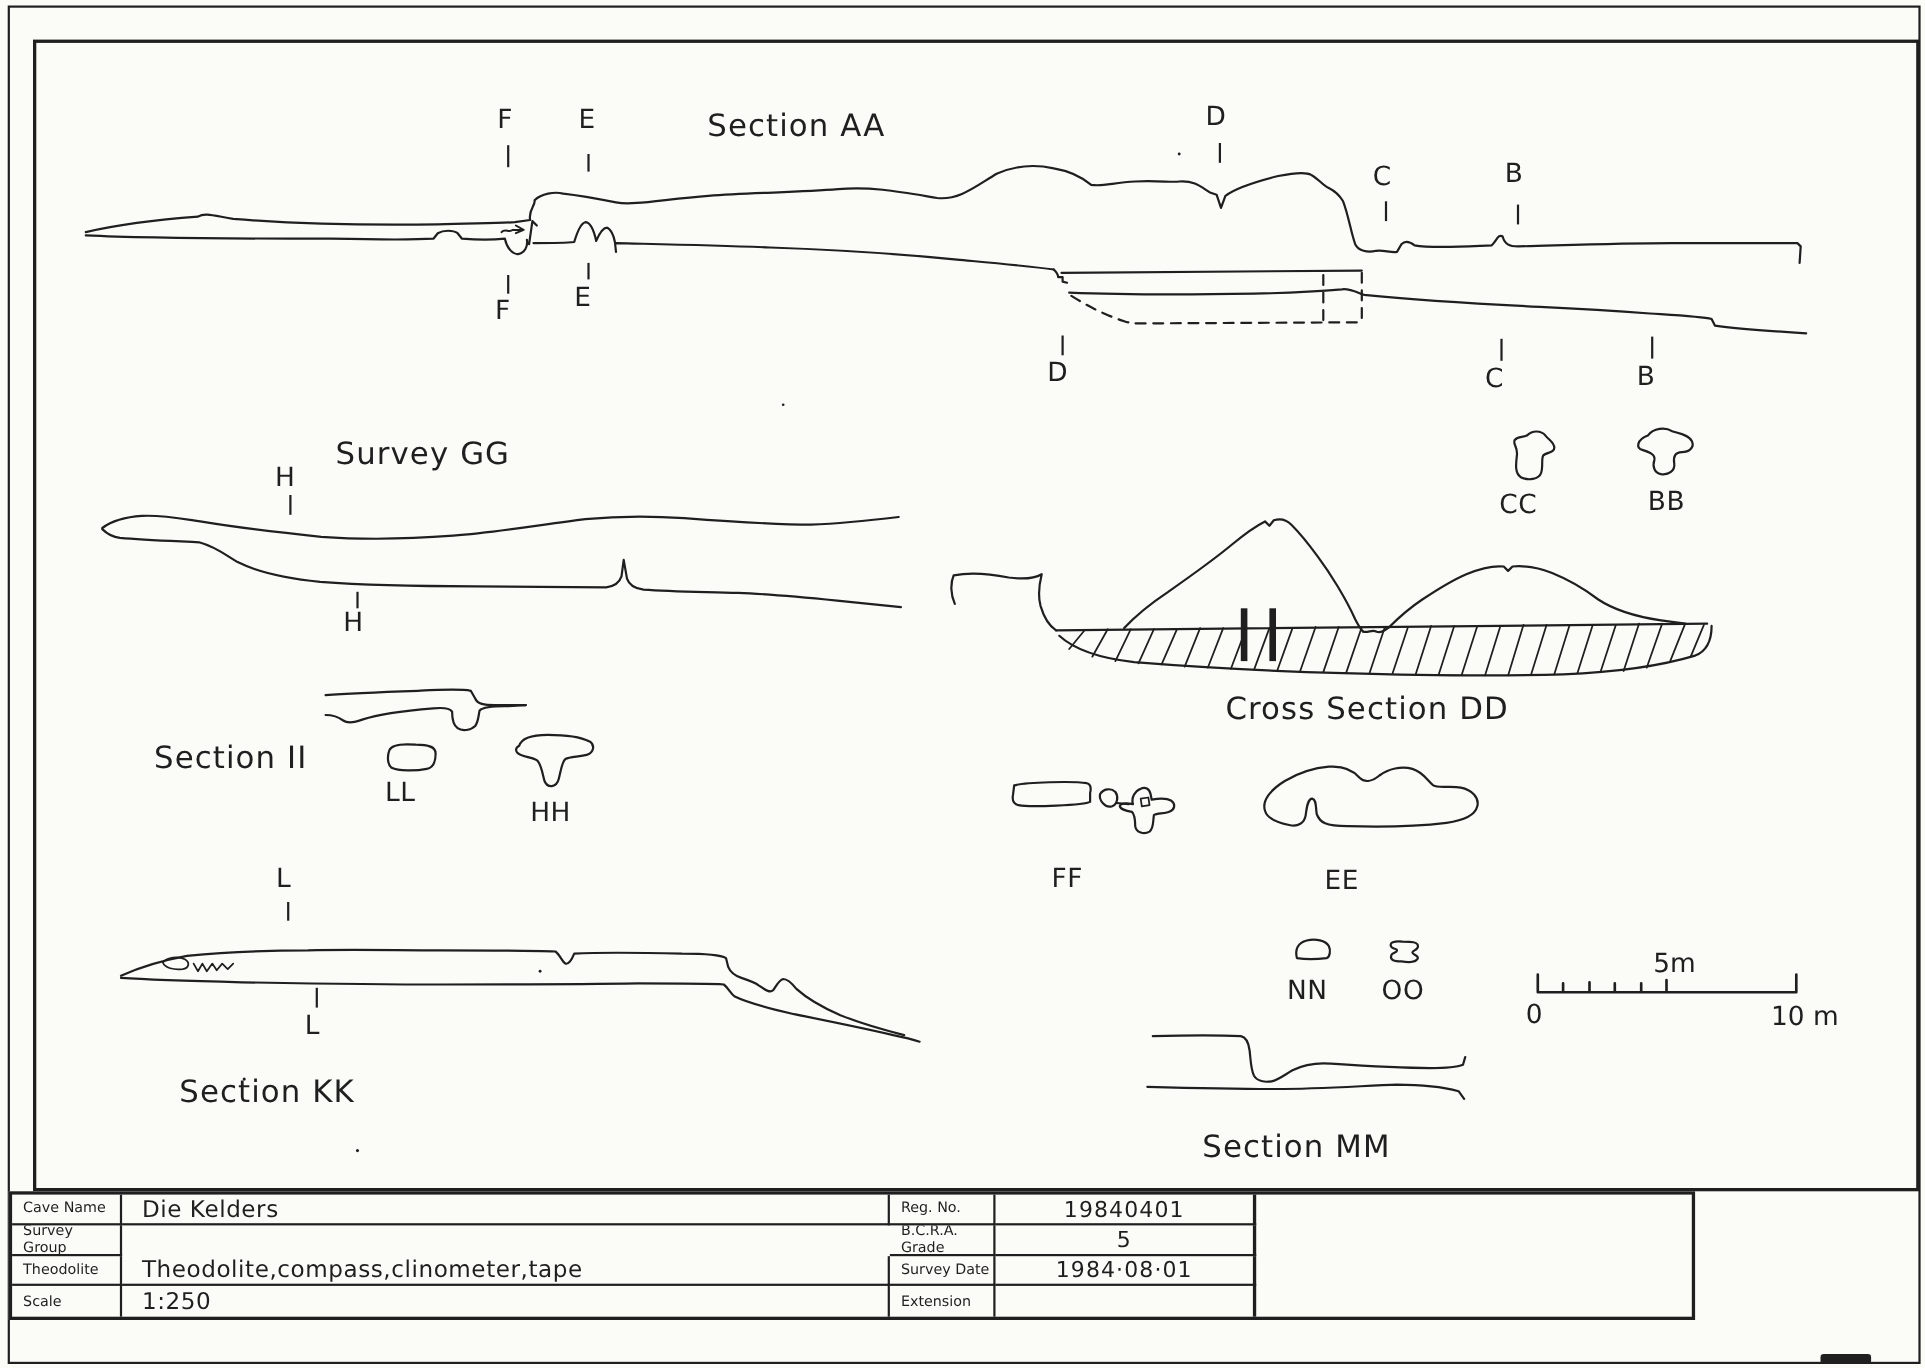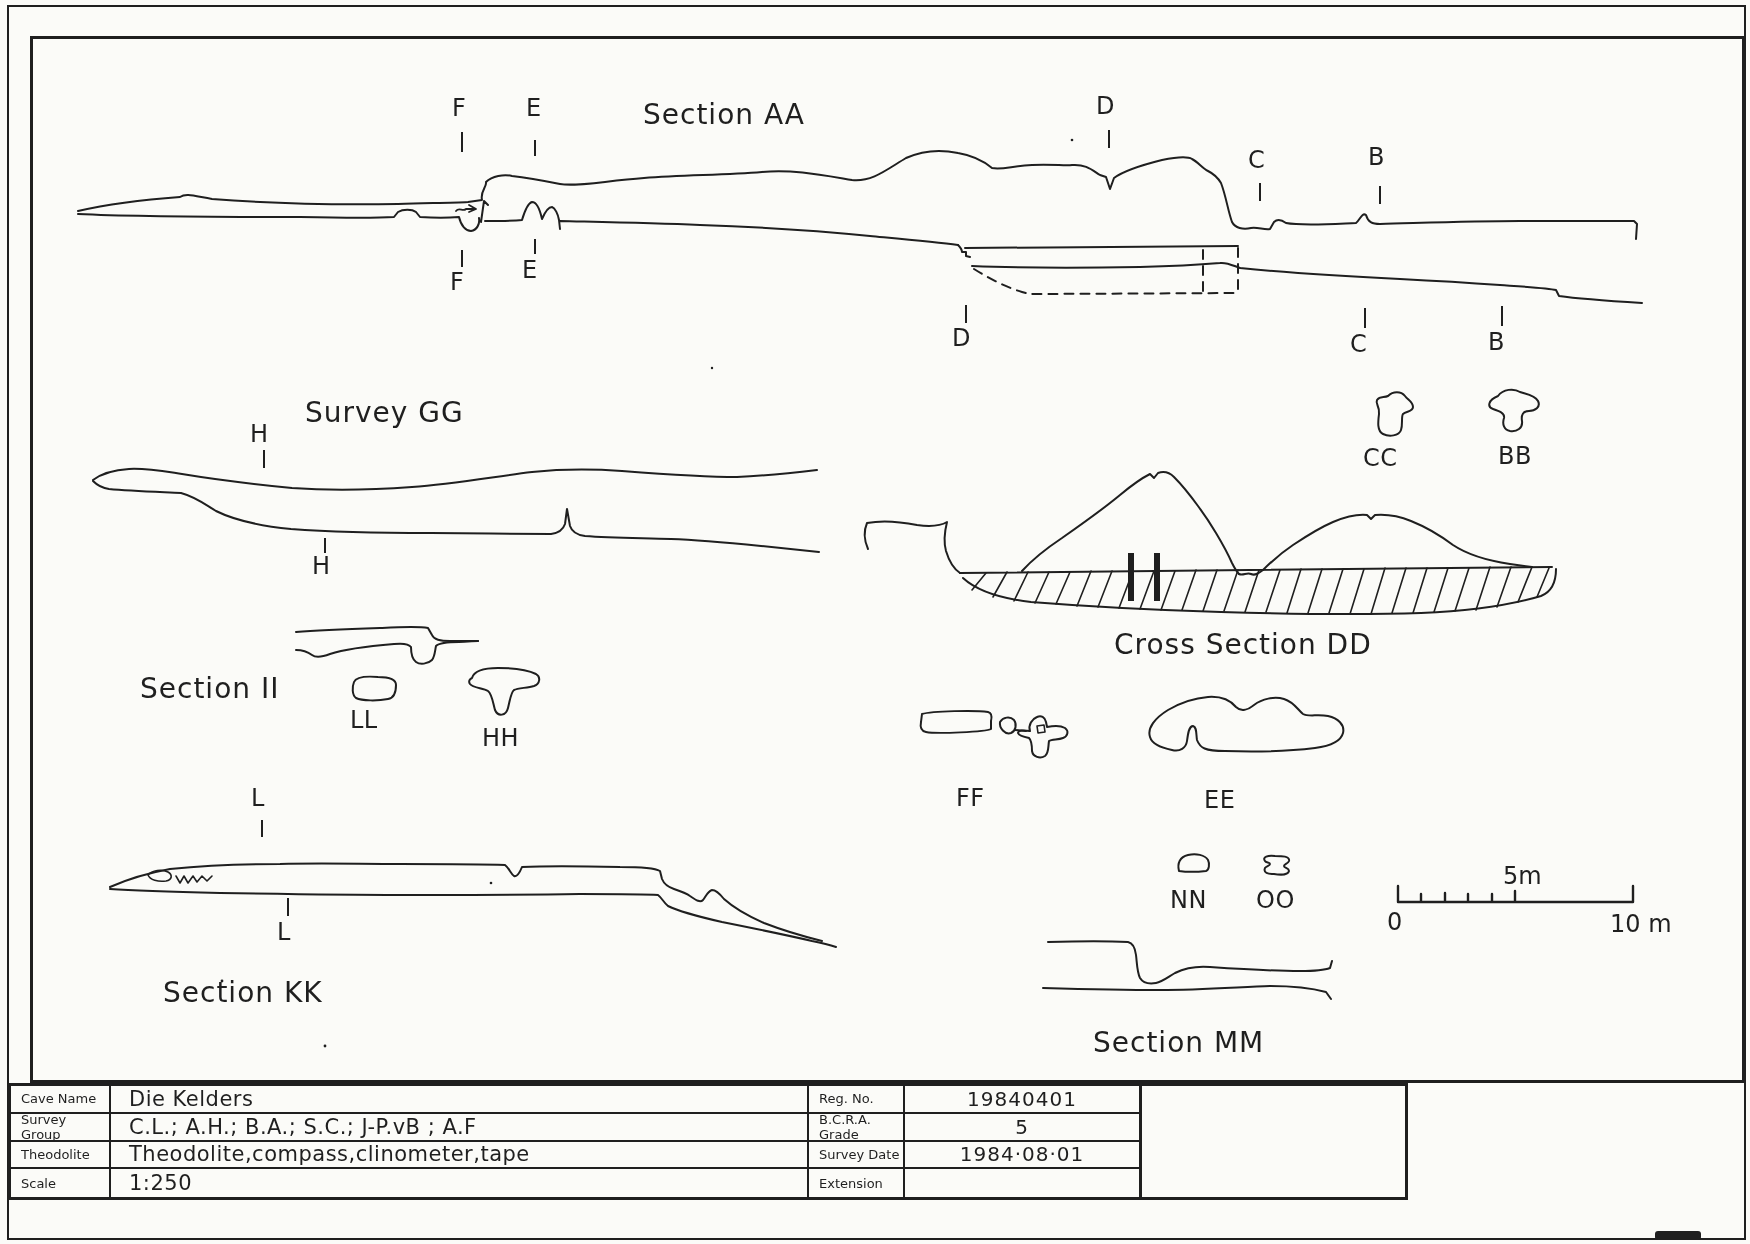--- a/index.html
+++ b/index.html
@@ -8,21 +8,21 @@
   .outer-border{position:absolute;left:7px;top:5px;width:1739px;height:1235px;
                 border:2px solid #1f1f1f;box-sizing:border-box;}
   .inner-border{position:absolute;left:30px;top:36px;width:1715px;height:1047px;
                 border:3px solid #1f1f1f;box-sizing:border-box;}
   svg.art{position:absolute;left:0;top:0;}
   .mk{position:absolute;font-size:24px;white-space:nowrap;letter-spacing:0.5px;}
   .st{position:absolute;font-size:28px;white-space:nowrap;letter-spacing:1px;}
   .sc{position:absolute;font-size:24px;white-space:nowrap;}
   .tick{position:absolute;width:2px;background:#1f1f1f;}
   
-  .tbl{position:absolute;left:8px;top:1083px;width:1400px;height:117px;
+  .tbl{position:absolute;left:8px;top:1083px;width:1533px;height:117px;
        border:3px solid #1f1f1f;box-sizing:border-box;background:#fbfbf8;
        display:grid;grid-template-columns:100px 698px 96px 237px 396px;
        grid-template-rows:repeat(4,1fr);}
   .cell{display:flex;align-items:center;box-sizing:border-box;overflow:hidden;}
   .lab{font-size:13px;padding-left:10px;border-right:2px solid #1f1f1f;}
   .val{font-size:21px;padding-left:18px;letter-spacing:0.5px;border-right:2px solid #1f1f1f;}
   .valc{font-size:20px;justify-content:center;letter-spacing:1px;border-right:3px solid #1f1f1f;}
   .rb{border-bottom:2px solid #1f1f1f;}
   .org{grid-area:1/5/5/6;display:flex;flex-direction:column;align-items:center;
        justify-content:center;gap:10px;font-size:22px;font-weight:600;letter-spacing:0.5px;}
@@ -146,21 +146,20 @@
   <div class="sc" style="left:1503px;top:862px">5m</div>
   <div class="sc" style="left:1610px;top:910px">10 m</div>
 
   <div class="tbl">
     <div class="cell lab rb" style="grid-area:1/1">Cave Name</div>
     <div class="cell val rb" style="grid-area:1/2">Die Kelders</div>
     <div class="cell lab rb" style="grid-area:1/3">Reg. No.</div>
     <div class="cell valc rb" style="grid-area:1/4">19840401</div>
 
     <div class="cell lab rb" style="grid-area:2/1">Survey Group</div>
-    <div class="cell val rb" style="grid-area:2/2">C.L.; A.H.; B.A.; S.C.; J-P.vB ; A.F</div>
     <div class="cell lab rb" style="grid-area:2/3">B.C.R.A. Grade</div>
     <div class="cell valc rb" style="grid-area:2/4">5</div>
 
     <div class="cell lab rb" style="grid-area:3/1">Theodolite</div>
     <div class="cell val rb" style="grid-area:3/2">Theodolite,compass,clinometer,tape</div>
     <div class="cell lab rb" style="grid-area:3/3">Survey Date</div>
     <div class="cell valc rb" style="grid-area:3/4">1984·08·01</div>
 
     <div class="cell lab" style="grid-area:4/1">Scale</div>
     <div class="cell val" style="grid-area:4/2">1:250</div>

